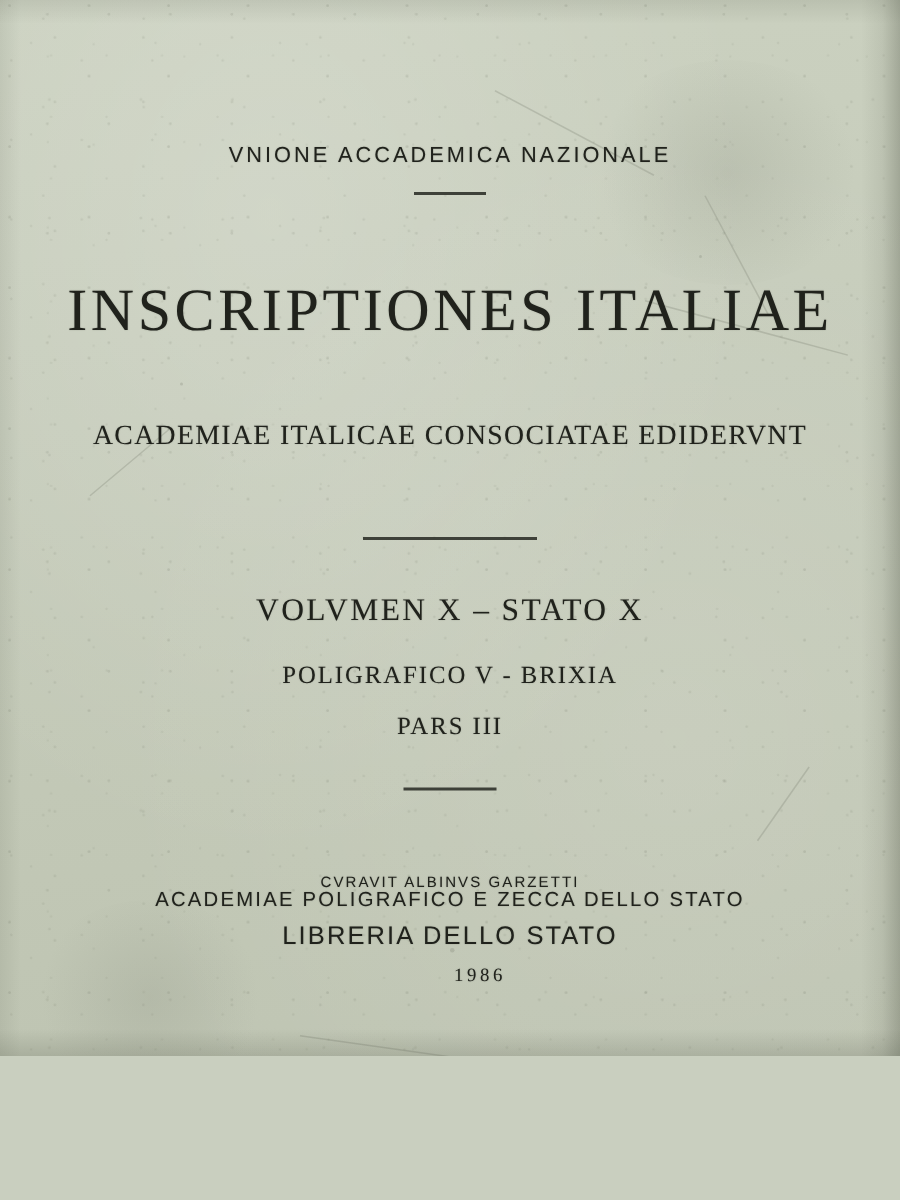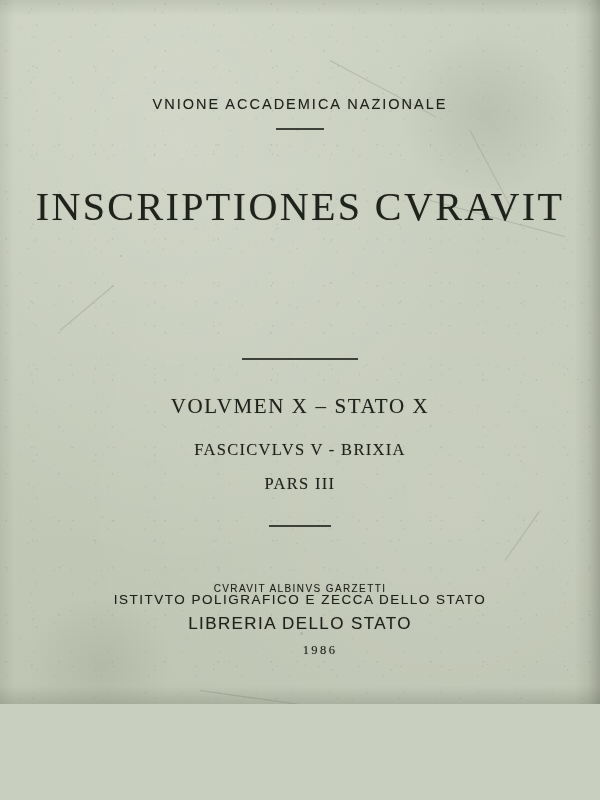--- a/index.html
+++ b/index.html
@@ -245,37 +245,38 @@
   <div id="edge-bottom"></div>
 
   <div id="content">
 
     <div class="society ink">VNIONE ACCADEMICA NAZIONALE</div>
 
     <div class="rule-1">
       <div class="rule bar"></div>
     </div>
 
-    <div class="main-title ink">INSCRIPTIONES CVRAVIT</div>
-
+    <div class="main-title ink">INSCRIPTIONES ITALIAE</div>
+
+    <div class="subtitle ink">ACADEMIAE ITALICAE CONSOCIATAE EDIDERVNT</div>
 
     <div class="rule-2">
       <div class="rule bar"></div>
     </div>
 
     <div class="volume ink">VOLVMEN X – STATO X</div>
-    <div class="fascicle ink">FASCICVLVS V - BRIXIA</div>
+    <div class="fascicle ink">POLIGRAFICO V - BRIXIA</div>
     <div class="pars ink">PARS III</div>
 
     <div class="rule-3">
       <div class="rule bar"></div>
     </div>
 
     <div class="editor ink">CVRAVIT ALBINVS GARZETTI</div>
 
     <div class="publisher ink">
-      <div class="line1">ISTITVTO POLIGRAFICO E ZECCA DELLO STATO</div>
+      <div class="line1">ACADEMIAE POLIGRAFICO E ZECCA DELLO STATO</div>
       <div class="line2">LIBRERIA DELLO STATO</div>
       <div class="year">1986</div>
     </div>
 
   </div>
 </div>
 
 </body></html>

